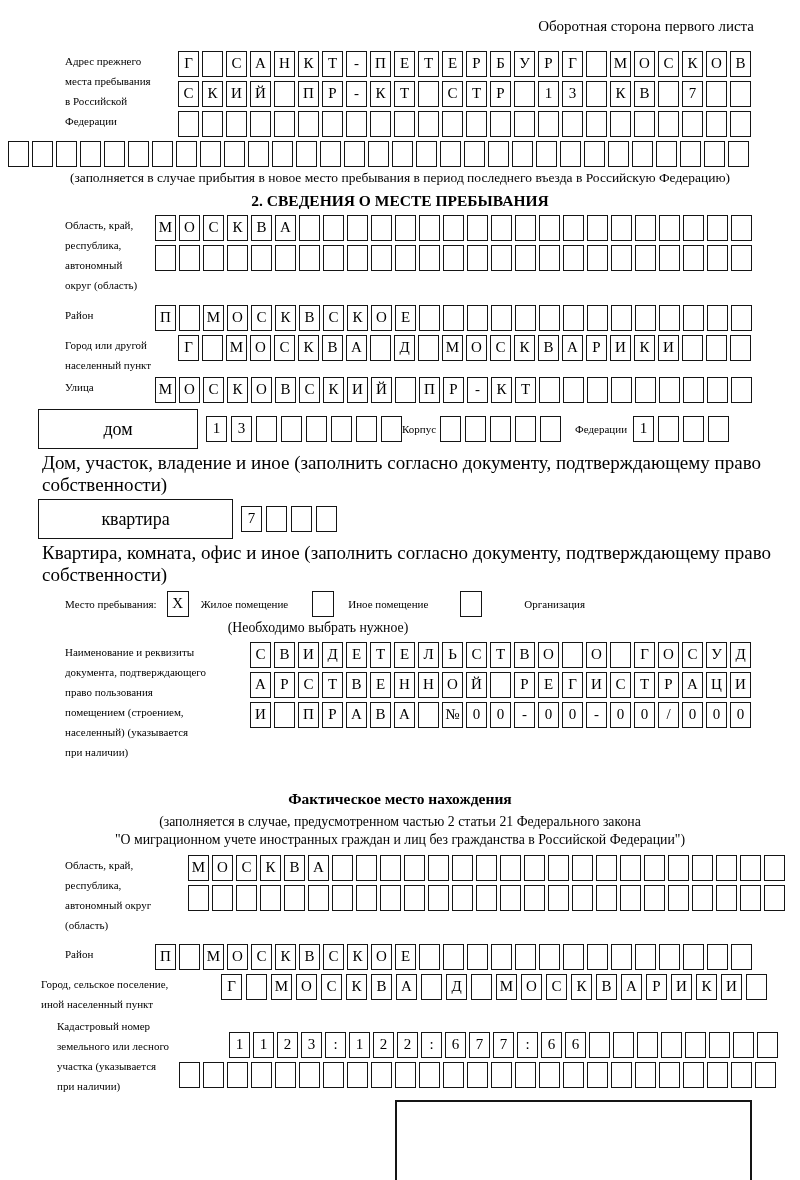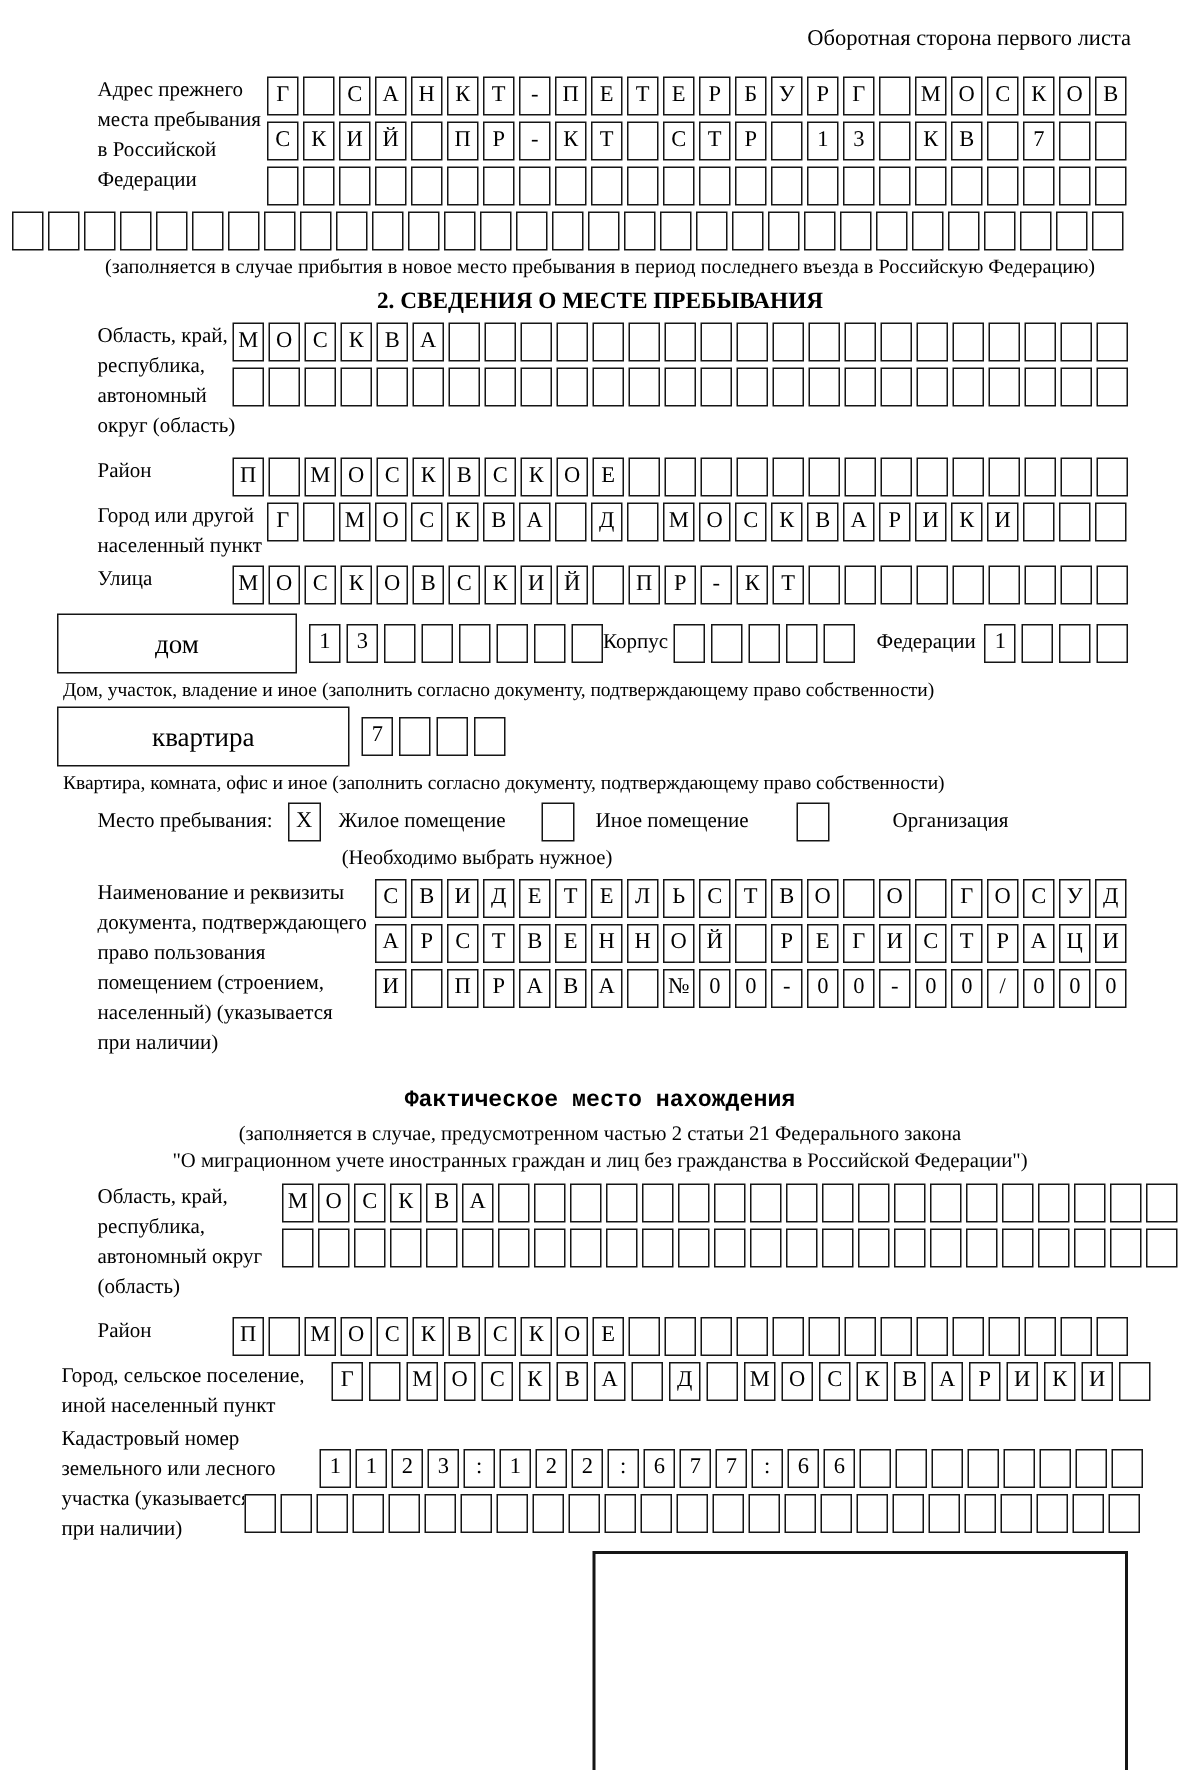--- a/index.html
+++ b/index.html
@@ -4,35 +4,35 @@
 <style>
   html,body { margin:0; padding:0; background:#ffffff; color:#000; }
   .page {
     width:800px; height:1180px; box-sizing:border-box;
     padding:8px 8px 17px 8px; overflow:hidden; background:#fff; position:relative;
     font-family:"Liberation Serif", serif;
   }
   .hdr-note { text-align:right; font-size:15px; margin:10px 38px 0 0; }
 
   .block { display:flex; align-items:flex-start; }
-  .lbl { font-size:14px; line-height:20px; }
+  .lbl { font-size:11px; line-height:20px; }
   .lbl div { white-space:nowrap; }
   .rows { display:flex; flex-direction:column; gap:4px; }
 
   .cell-row { display:flex; gap:3px; }
   .cell {
     flex:0 0 21px; width:21px; height:26px; box-sizing:border-box;
     border:1.5px solid #151515; text-align:center;
     font-family:"Liberation Serif", serif; font-size:15px; line-height:23px;
     background:#fff;
   }
   .cell-row.wide { gap:4px; }
 
   .caption { font-size:13.5px; text-align:center; margin:3px 0 2px 0; }
-  .caption-left { font-size:13px; margin:3px 0 2px 34px; }
+  .caption-left { font-size:19px; margin:3px 0 2px 34px; }
   .sect-title { text-align:center; font-weight:bold; font-size:15.5px; margin:6px 0 5px 0; }
 
   .named-box {
     height:40px; box-sizing:border-box; border:1.6px solid #151515;
     display:flex; align-items:center; justify-content:center; font-size:18px;
   }
   .inline-row { display:flex; align-items:center; }
 
   .chk {
     width:22px; height:26px; box-sizing:border-box; border:1.5px solid #151515;
@@ -464,21 +464,21 @@
           <span class="cell">0</span>
           <span class="cell">0</span>
           <span class="cell">/</span>
           <span class="cell">0</span>
           <span class="cell">0</span>
           <span class="cell">0</span>
         </div>
     </div>
   </div>
 
-  <div class="sect-title" style="margin-top:18px;font-family:Liberation Mono, monospace;">Фактическое место нахождения</div>
+  <div class="sect-title" style="margin-top:28px;">Фактическое место нахождения</div>
   <div class="fact-sub">
     <div>(заполняется в случае, предусмотренном частью 2 статьи 21 Федерального закона</div>
     <div>"О миграционном учете иностранных граждан и лиц без гражданства в Российской Федерации")</div>
   </div>
 
   <div class="block" style="margin-left:57px; margin-top:6px;">
     <div class="lbl" style="width:123px;">
       <div>Область, край,</div>
       <div>республика,</div>
       <div>автономный округ</div>
@@ -598,21 +598,21 @@
         <span class="cell">А</span>
         <span class="cell">Р</span>
         <span class="cell">И</span>
         <span class="cell">К</span>
         <span class="cell">И</span>
         <span class="cell"></span>
       </div>
   </div>
 
   <div class="block" style="margin-left:33px; margin-top:2px;">
-    <div class="lbl" style="width:160px;">
+    <div class="lbl" style="width:160px;margin-left:16px;">
       <div>Кадастровый номер</div>
       <div>земельного или лесного</div>
       <div>участка (указывается</div>
       <div>при наличии)</div>
     </div>
     <div class="rows" style="margin-top:16px;">
       <div class="cell-row" style="margin-left:12px;">
           <span class="cell">1</span>
           <span class="cell">1</span>
           <span class="cell">2</span>

